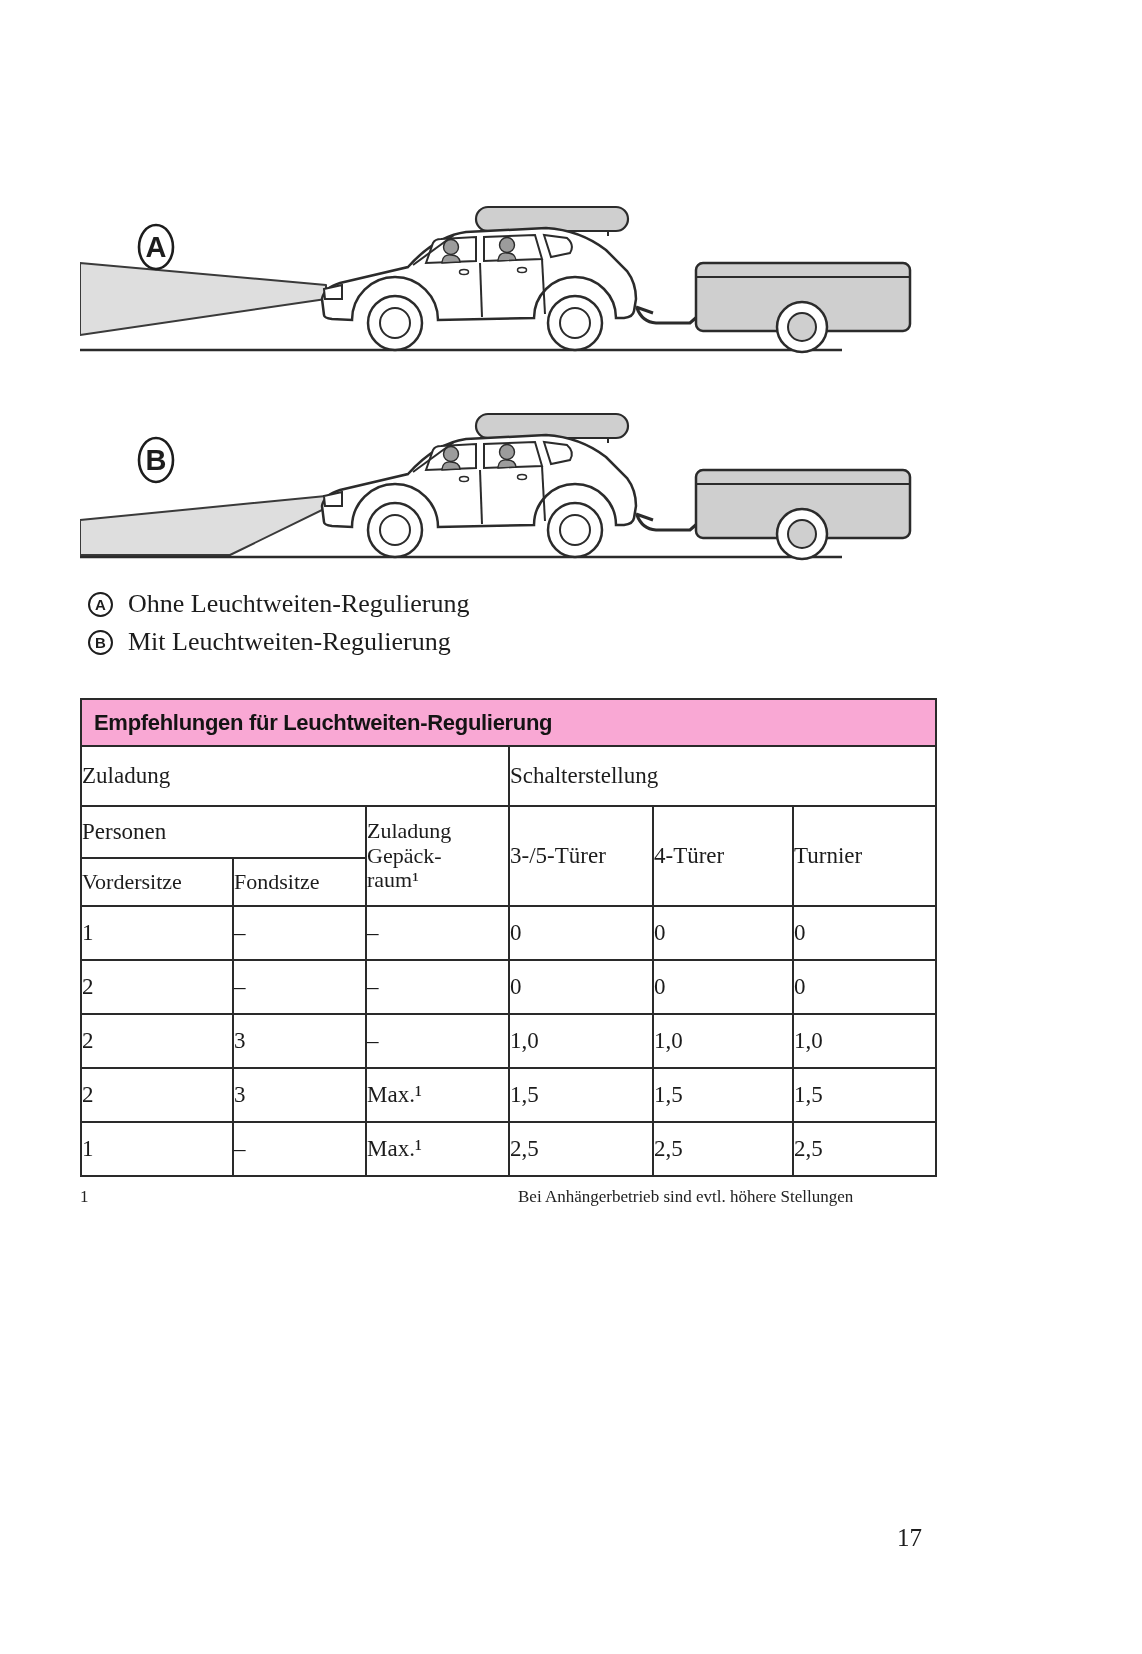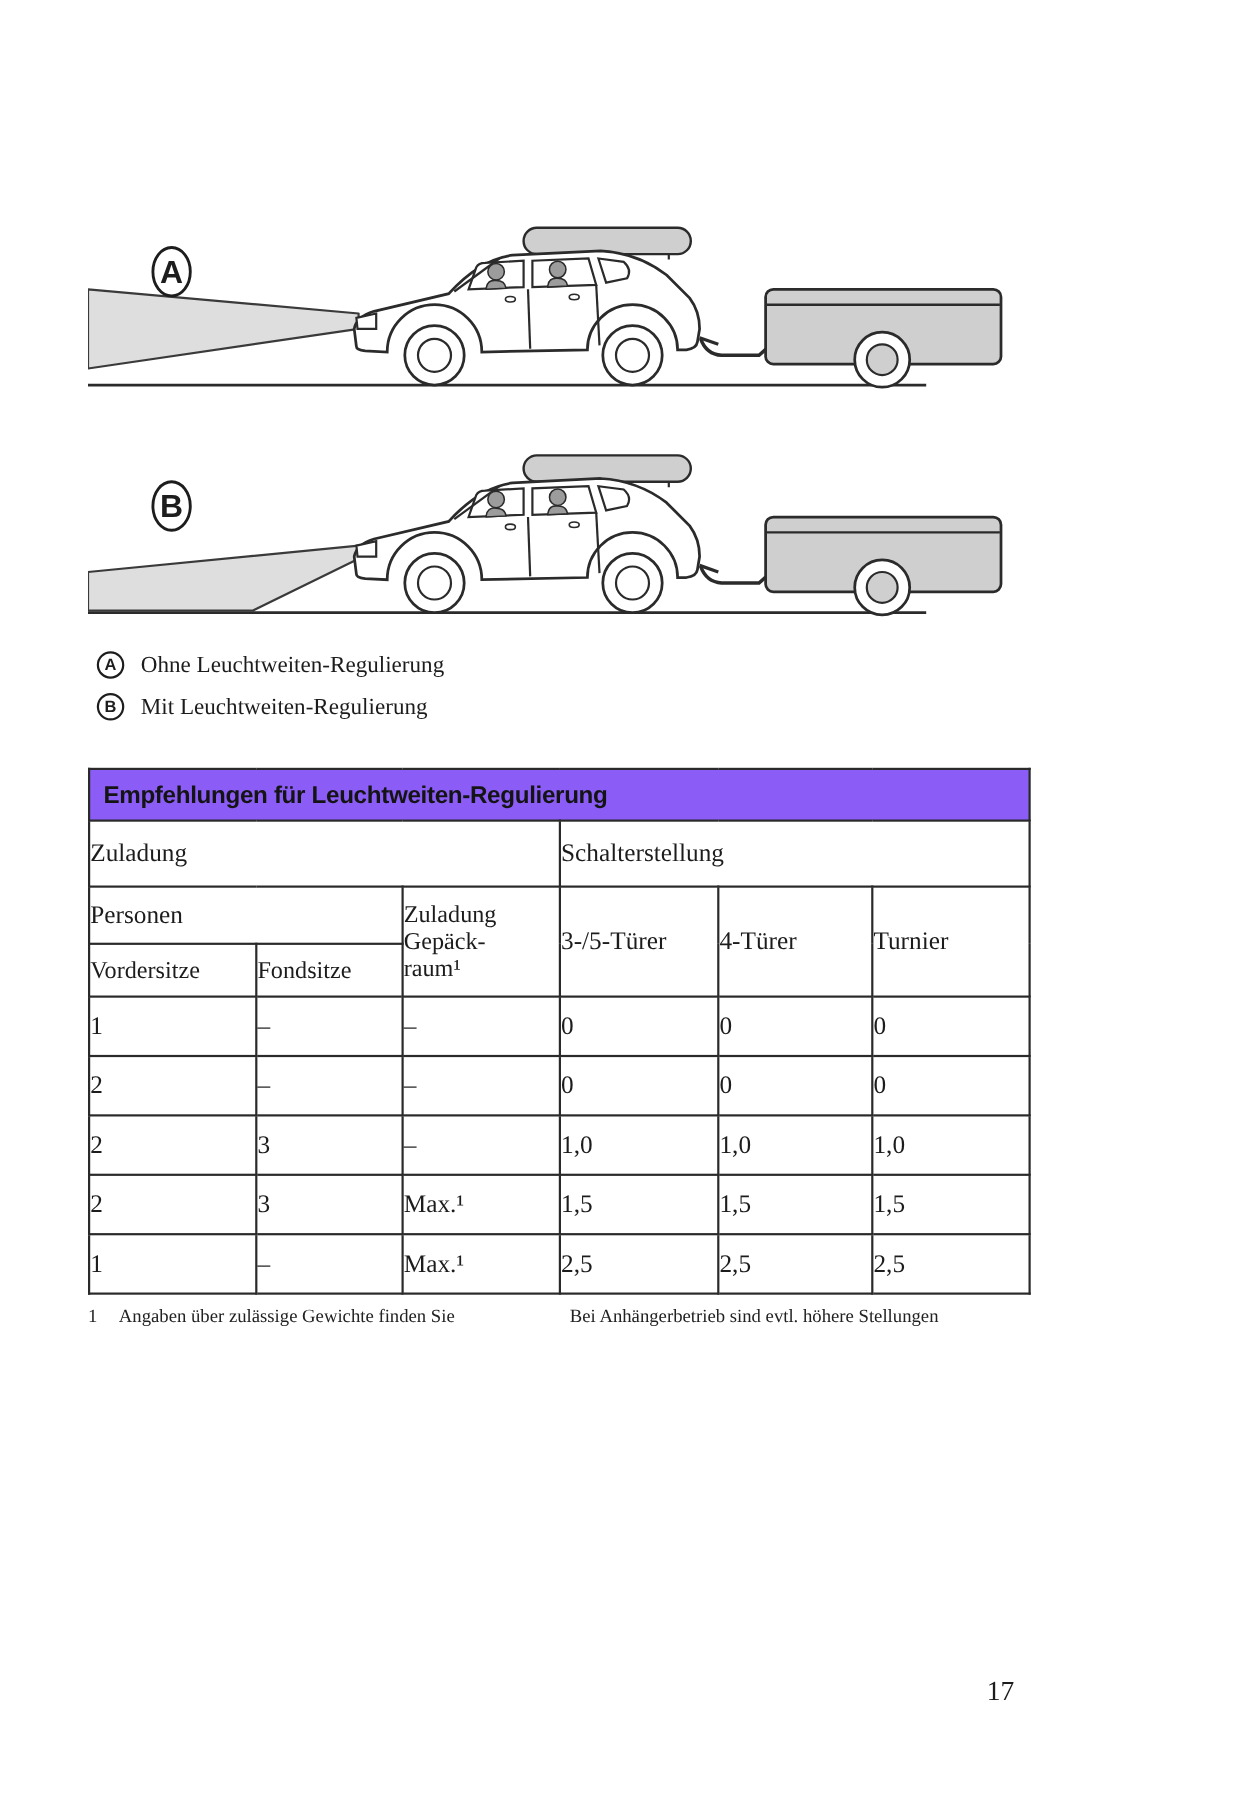--- a/index.html
+++ b/index.html
@@ -18,28 +18,28 @@
   .fig-b{top:410px;}
   .figure svg{display:block;width:855px;height:165px;}
 
   
   .legend{position:absolute;left:88px;top:589px;}
   .legend-row{display:flex;align-items:center;height:30px;margin-bottom:8px;}
   .circle-label{display:inline-flex;align-items:center;justify-content:center;
         width:25px;height:25px;border:2.2px solid #1d1d1d;border-radius:50%;
         font-family:"Liberation Sans",sans-serif;font-weight:bold;font-size:15px;
         color:#1d1d1d;flex:0 0 auto;box-sizing:border-box;}
-  .legend-text{margin-left:15px;font-size:21px;font-family:Liberation Serif, serif;}
+  .legend-text{margin-left:15px;font-size:26px;font-family:Liberation Serif, serif;}
 
   
   .spec-table{position:absolute;left:80px;top:698px;width:855px;
         border-collapse:collapse;table-layout:fixed;}
   .spec-table th,.spec-table td{border:2px solid #2a2a2a;text-align:left;
         font-weight:normal;padding:0;box-sizing:border-box;font-size:23px;color:#1c1c1c;}
-  .spec-table .title-row th{background:#8b5cf6;text-align:left;height:47px;
+  .spec-table .title-row th{background:#f9a8d4;text-align:left;height:47px;
         font-family:"Liberation Sans",sans-serif;font-weight:bold;font-size:22px;
         letter-spacing:-0.3px;padding:0 12px;color:#141414;}
   .spec-table .group-row th{height:60px;}
   .spec-table .sub-top th{height:52px;}
   .spec-table .sub-bottom th{height:48px;font-size:22px;}
   .spec-table .multi-line{font-size:22px;line-height:1.12;}
   .spec-table .multi-line span{display:block;}
   .spec-table tbody td{height:54px;}
 
   
@@ -207,21 +207,20 @@
           <td>2,5</td>
           <td>2,5</td>
         </tr>
       </tbody>
   </table>
 
   <div class="footnotes">
     <div class="footnote-left">
       <span>1</span>
       <span>
-        <span class="fn-line">Angaben über zulässige Gewichte finden Sie</span>
       </span>
     </div>
     <div class="footnote-right">
       <span class="fn-line">Bei Anhängerbetrieb sind evtl. höhere Stellungen</span>
     </div>
   </div>
 
   <div class="page-number-row">
     <span>17</span>
   </div>

